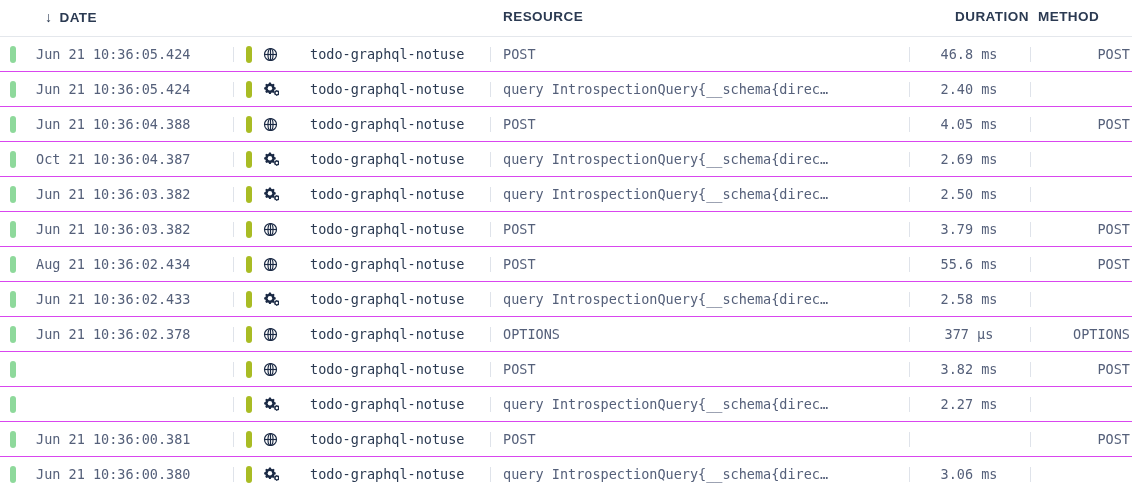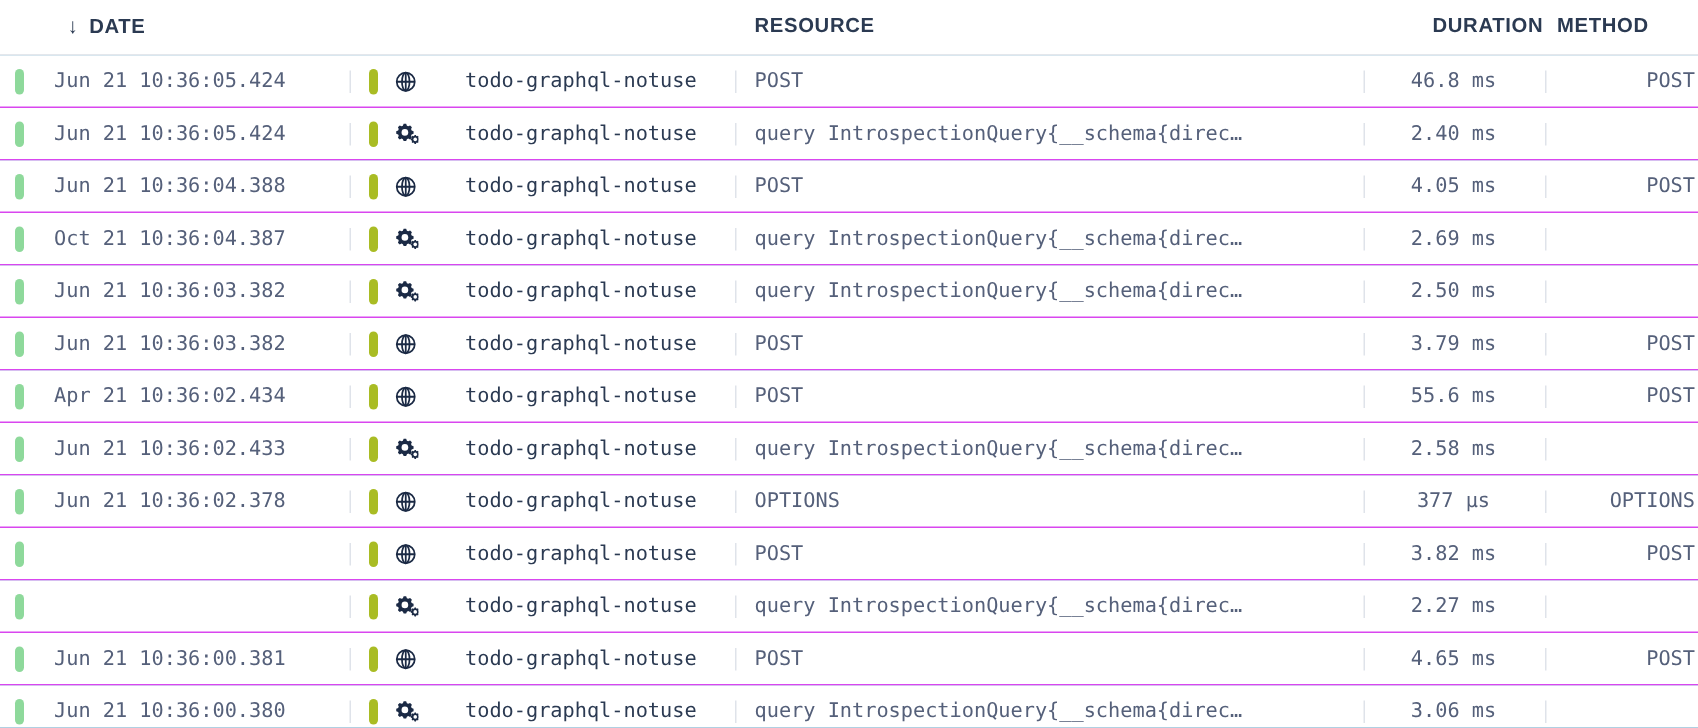--- a/index.html
+++ b/index.html
@@ -230,21 +230,21 @@
         <span class="cell c-service">todo-graphql-notuse</span>
         <span class="divider div-2"></span>
         <span class="cell c-resource">POST</span>
         <span class="divider div-3"></span>
         <span class="cell c-duration">3.79 ms</span>
         <span class="divider div-4"></span>
         <span class="cell c-method">POST</span>
       </div>
       <div class="row">
         <span class="pill pill-date"></span>
-        <span class="cell c-date">Apr 21 10:36:02.434</span>
+        <span class="cell c-date">Aug 21 10:36:02.434</span>
         <span class="divider div-1"></span>
         <span class="pill pill-service"></span>
         <span class="c-service-icon">
           <svg width="15" height="15" viewBox="0 0 16 16" fill="none" stroke="#1b2a45" stroke-width="1.25">
             <circle cx="8" cy="8" r="6.4"></circle>
             <ellipse cx="8" cy="8" rx="2.7" ry="6.4"></ellipse>
             <line x1="1.7" y1="8" x2="14.3" y2="8"></line>
             <line x1="8" y1="1.6" x2="8" y2="14.4"></line>
           </svg>
         </span>
@@ -356,21 +356,20 @@
             <circle cx="8" cy="8" r="6.4"></circle>
             <ellipse cx="8" cy="8" rx="2.7" ry="6.4"></ellipse>
             <line x1="1.7" y1="8" x2="14.3" y2="8"></line>
             <line x1="8" y1="1.6" x2="8" y2="14.4"></line>
           </svg>
         </span>
         <span class="cell c-service">todo-graphql-notuse</span>
         <span class="divider div-2"></span>
         <span class="cell c-resource">POST</span>
         <span class="divider div-3"></span>
-        <span class="cell c-duration">4.65 ms</span>
         <span class="divider div-4"></span>
         <span class="cell c-method">POST</span>
       </div>
       <div class="row">
         <span class="pill pill-date"></span>
         <span class="cell c-date">Jun 21 10:36:00.380</span>
         <span class="divider div-1"></span>
         <span class="pill pill-service"></span>
         <span class="c-service-icon">
           <svg width="16" height="15" viewBox="0 0 18 16" fill="#1b2a45">

